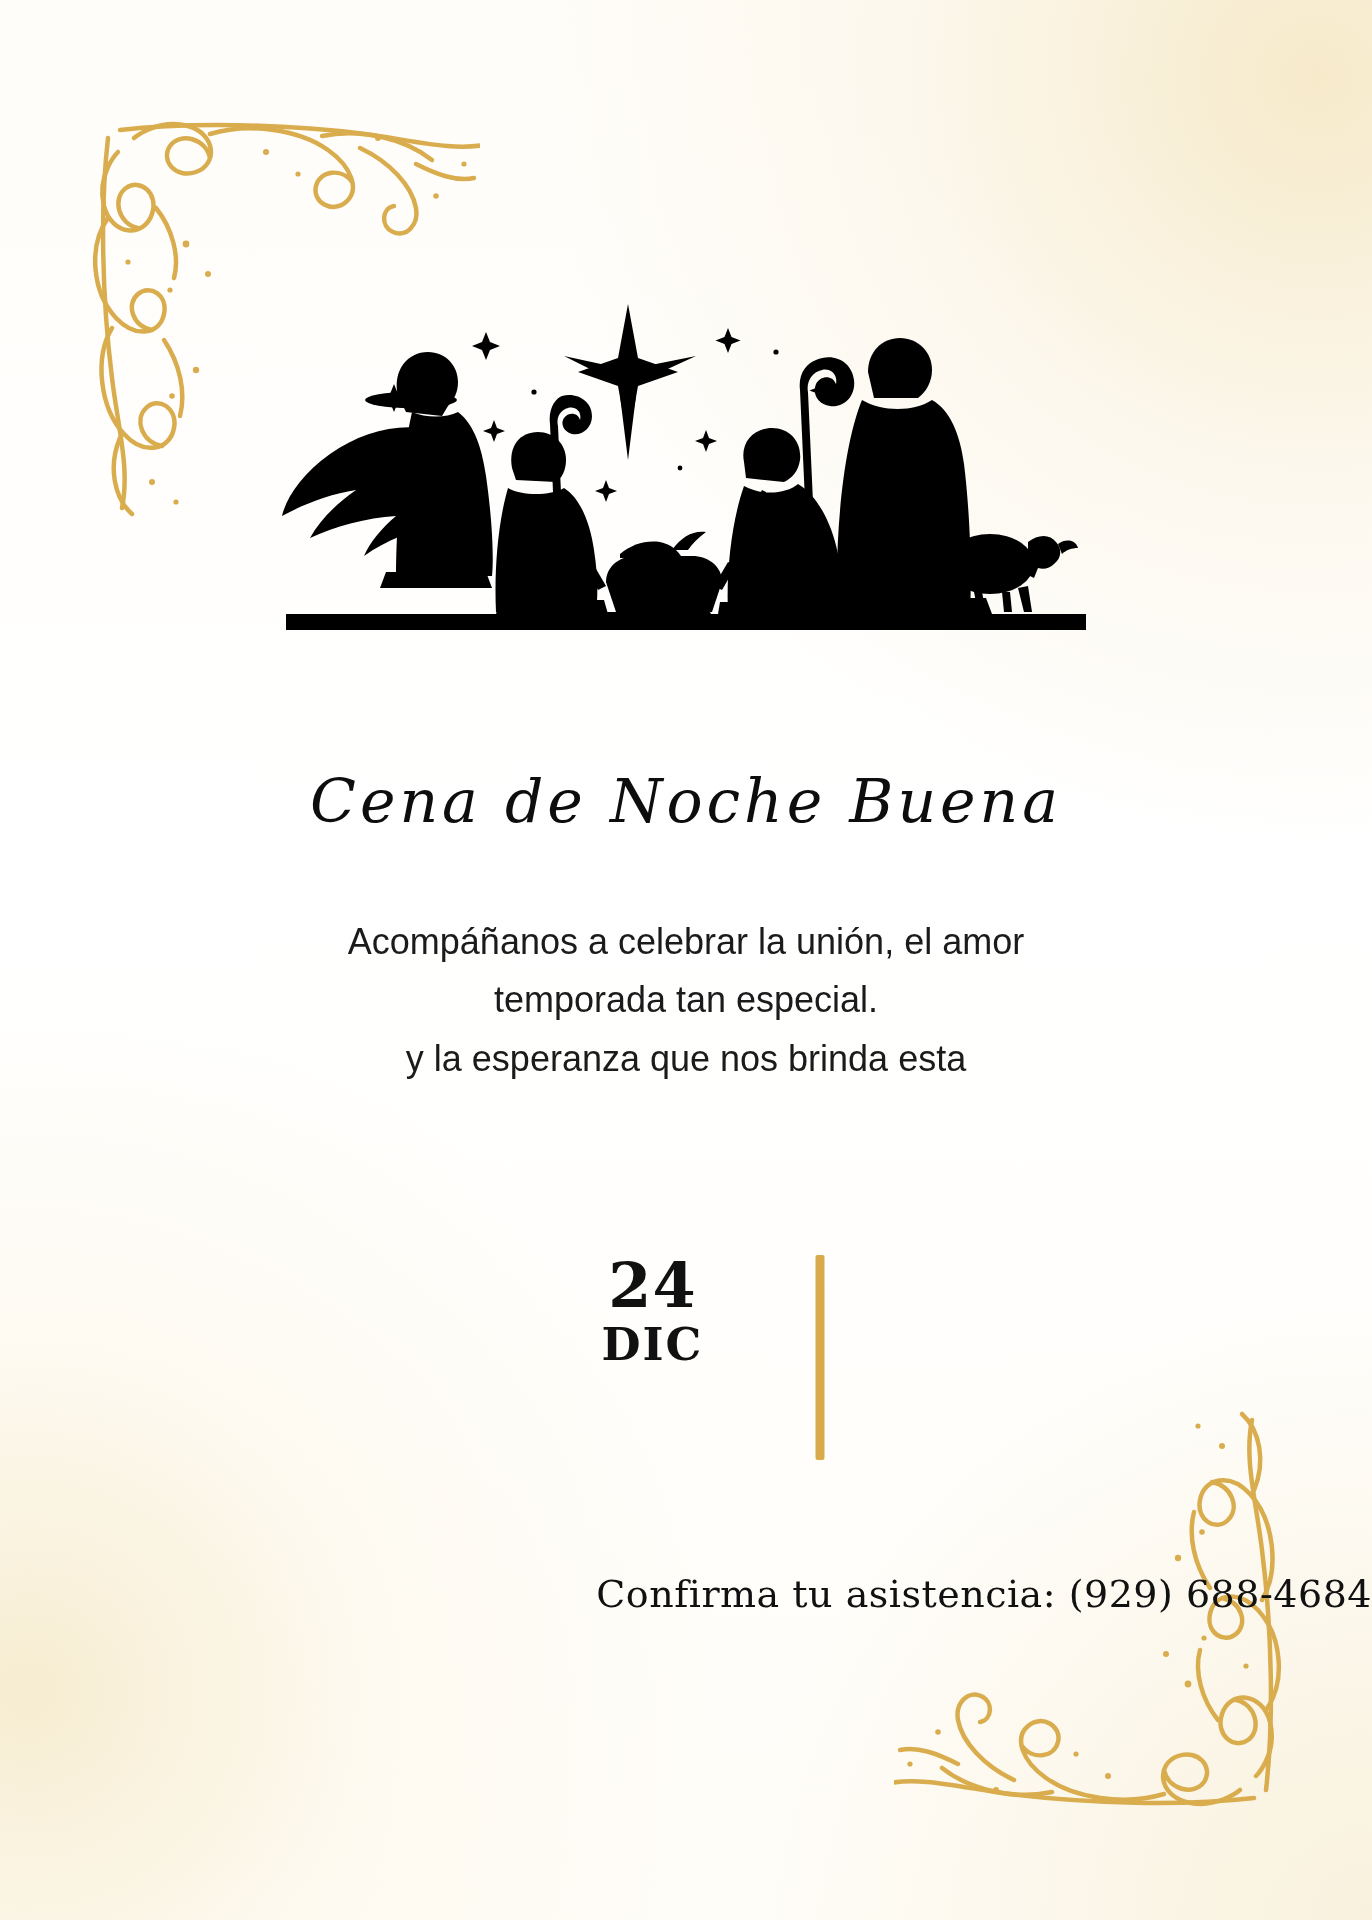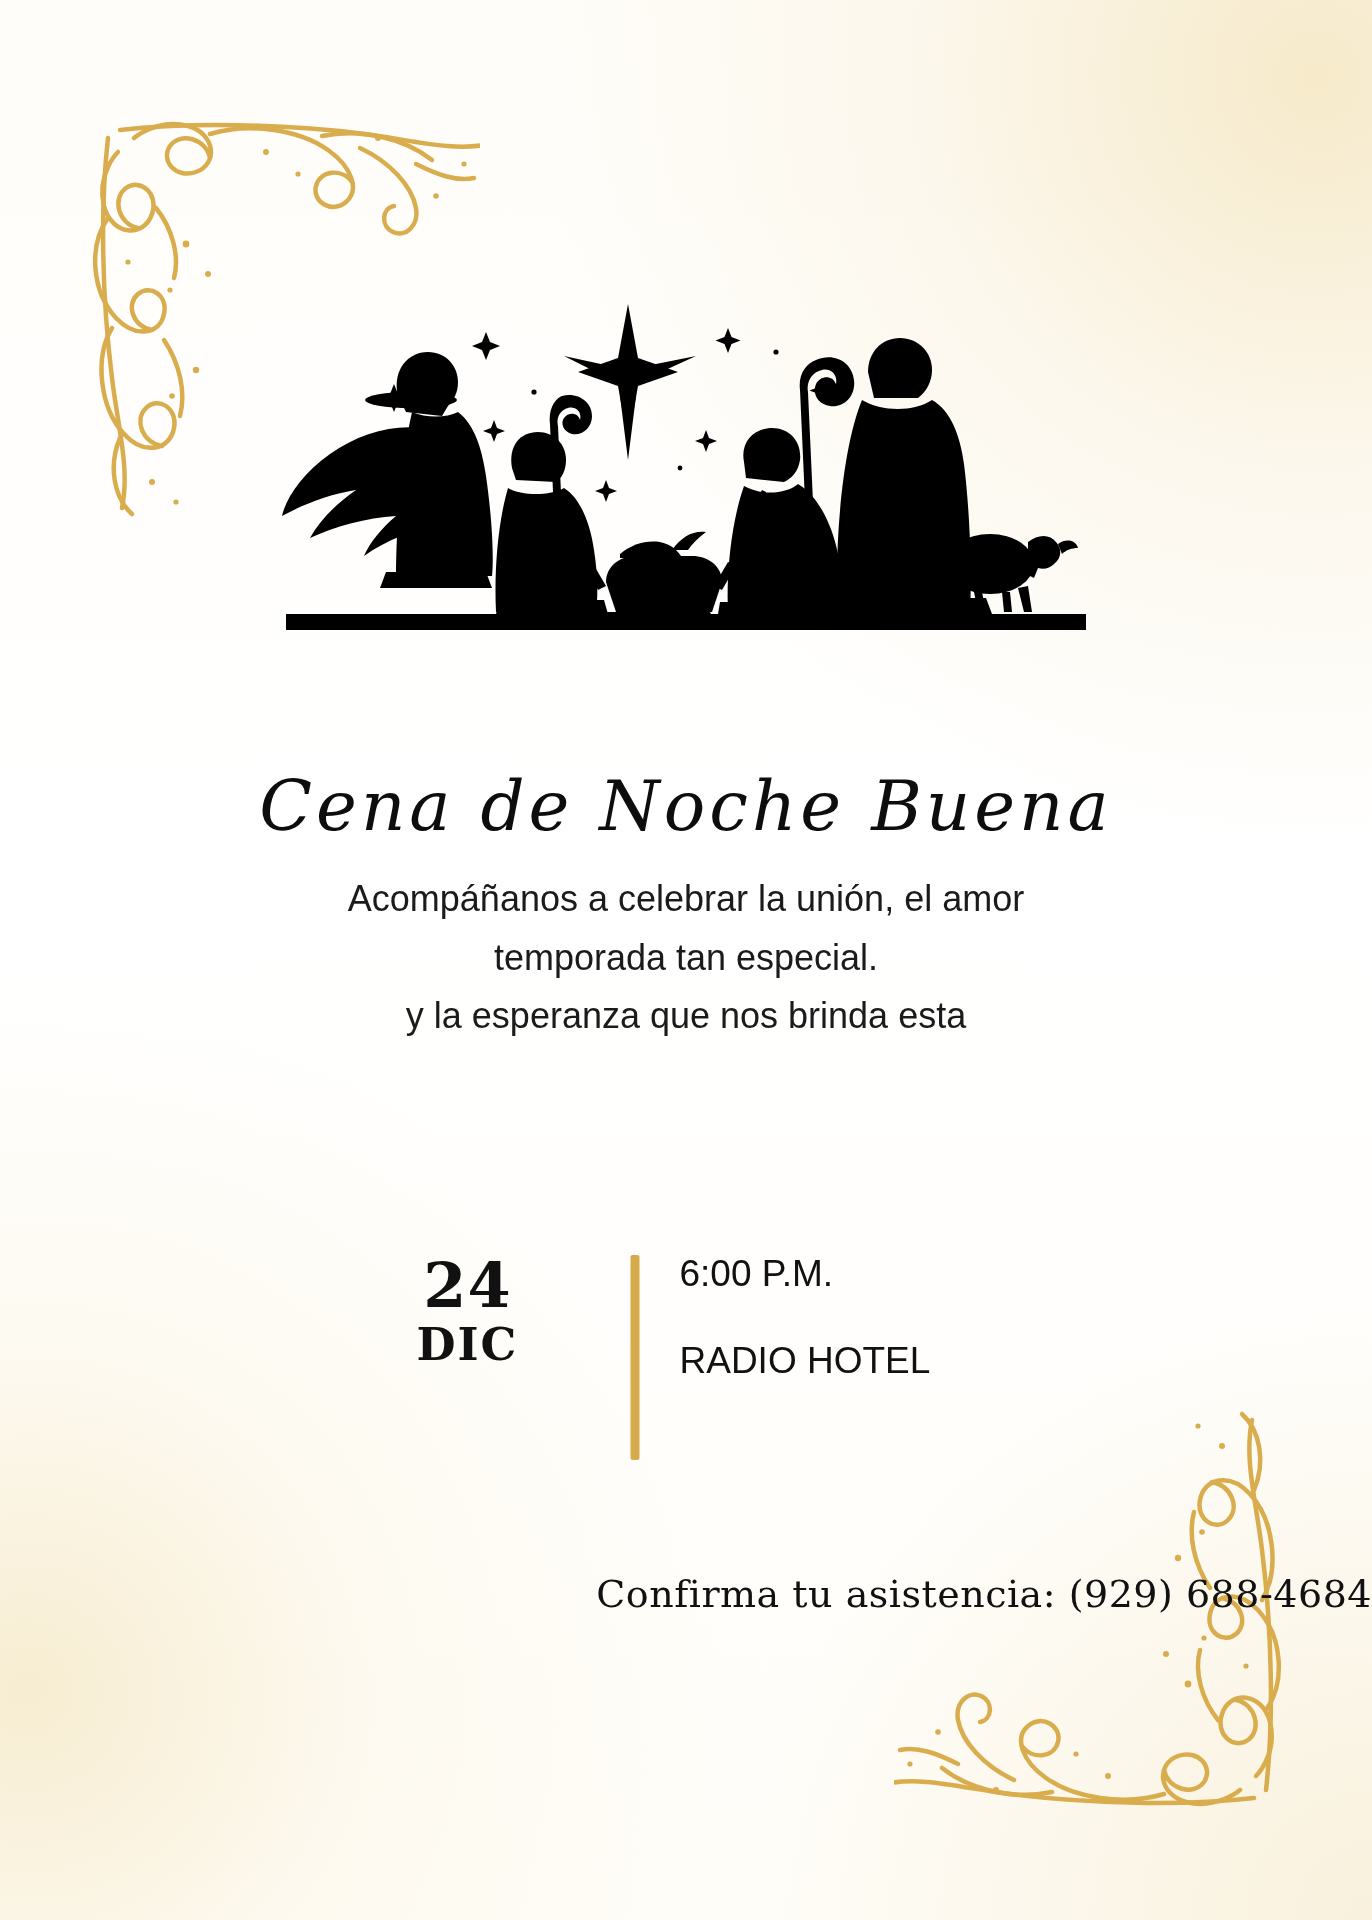--- a/index.html
+++ b/index.html
@@ -60,25 +60,25 @@
     left: 0;
     top: 770px;
     width: 100%;
     text-align: center;
   }
 
   .title {
     font-family: "DejaVu Serif", serif;
     font-style: italic;
     font-weight: 400;
-    font-size: 69px;
+    font-size: 60px;
     letter-spacing: 4px;
     color: #0d0d0d;
     line-height: 1.05;
-    margin: 0 0 28px 0;
+    margin: 0 0 80px 0;
     white-space: nowrap;
   }
 
   .subtitle {
     font-family: "Liberation Sans", sans-serif;
     font-size: 36px;
     line-height: 1.62;
     color: #1b1b1b;
     margin: 0 auto;
     width: 740px;
@@ -316,21 +316,17 @@
       <div>y la esperanza que nos brinda esta</div>
     </div>
   </div>
 
   <div class="details">
     <div class="date-block">
       <div class="date-day">24</div>
       <div class="date-month">DIC</div>
     </div>
     <div class="divider-rule"></div>
-    <div class="when-where">
-      <div class="line time">6:00 P.M.</div>
-      <div class="line">RADIO HOTEL</div>
-    </div>
   </div>
 
   <div class="rsvp">Confirma tu asistencia: (929) 688-4684</div>
 
 </div>
 
 </body></html>

